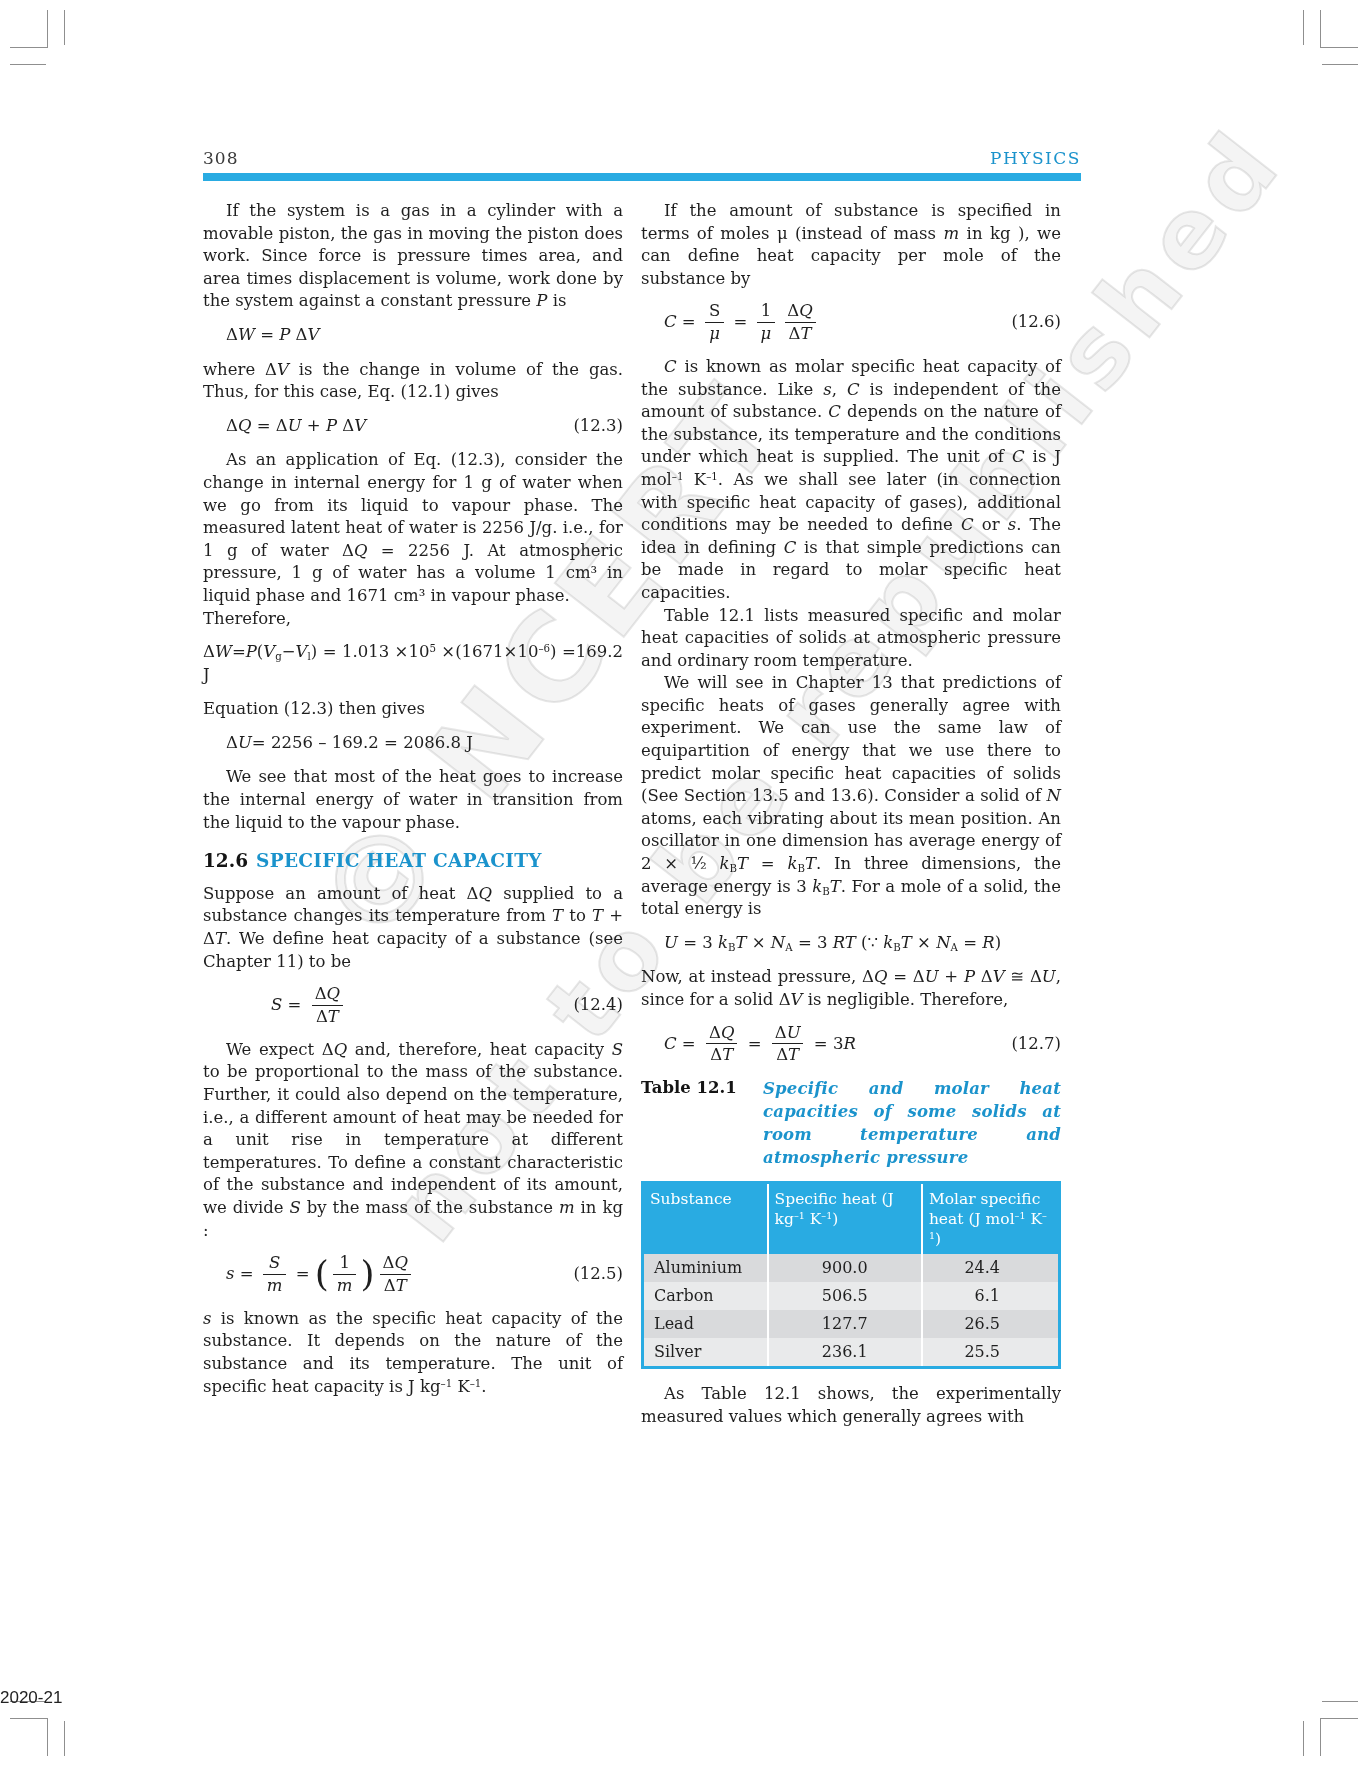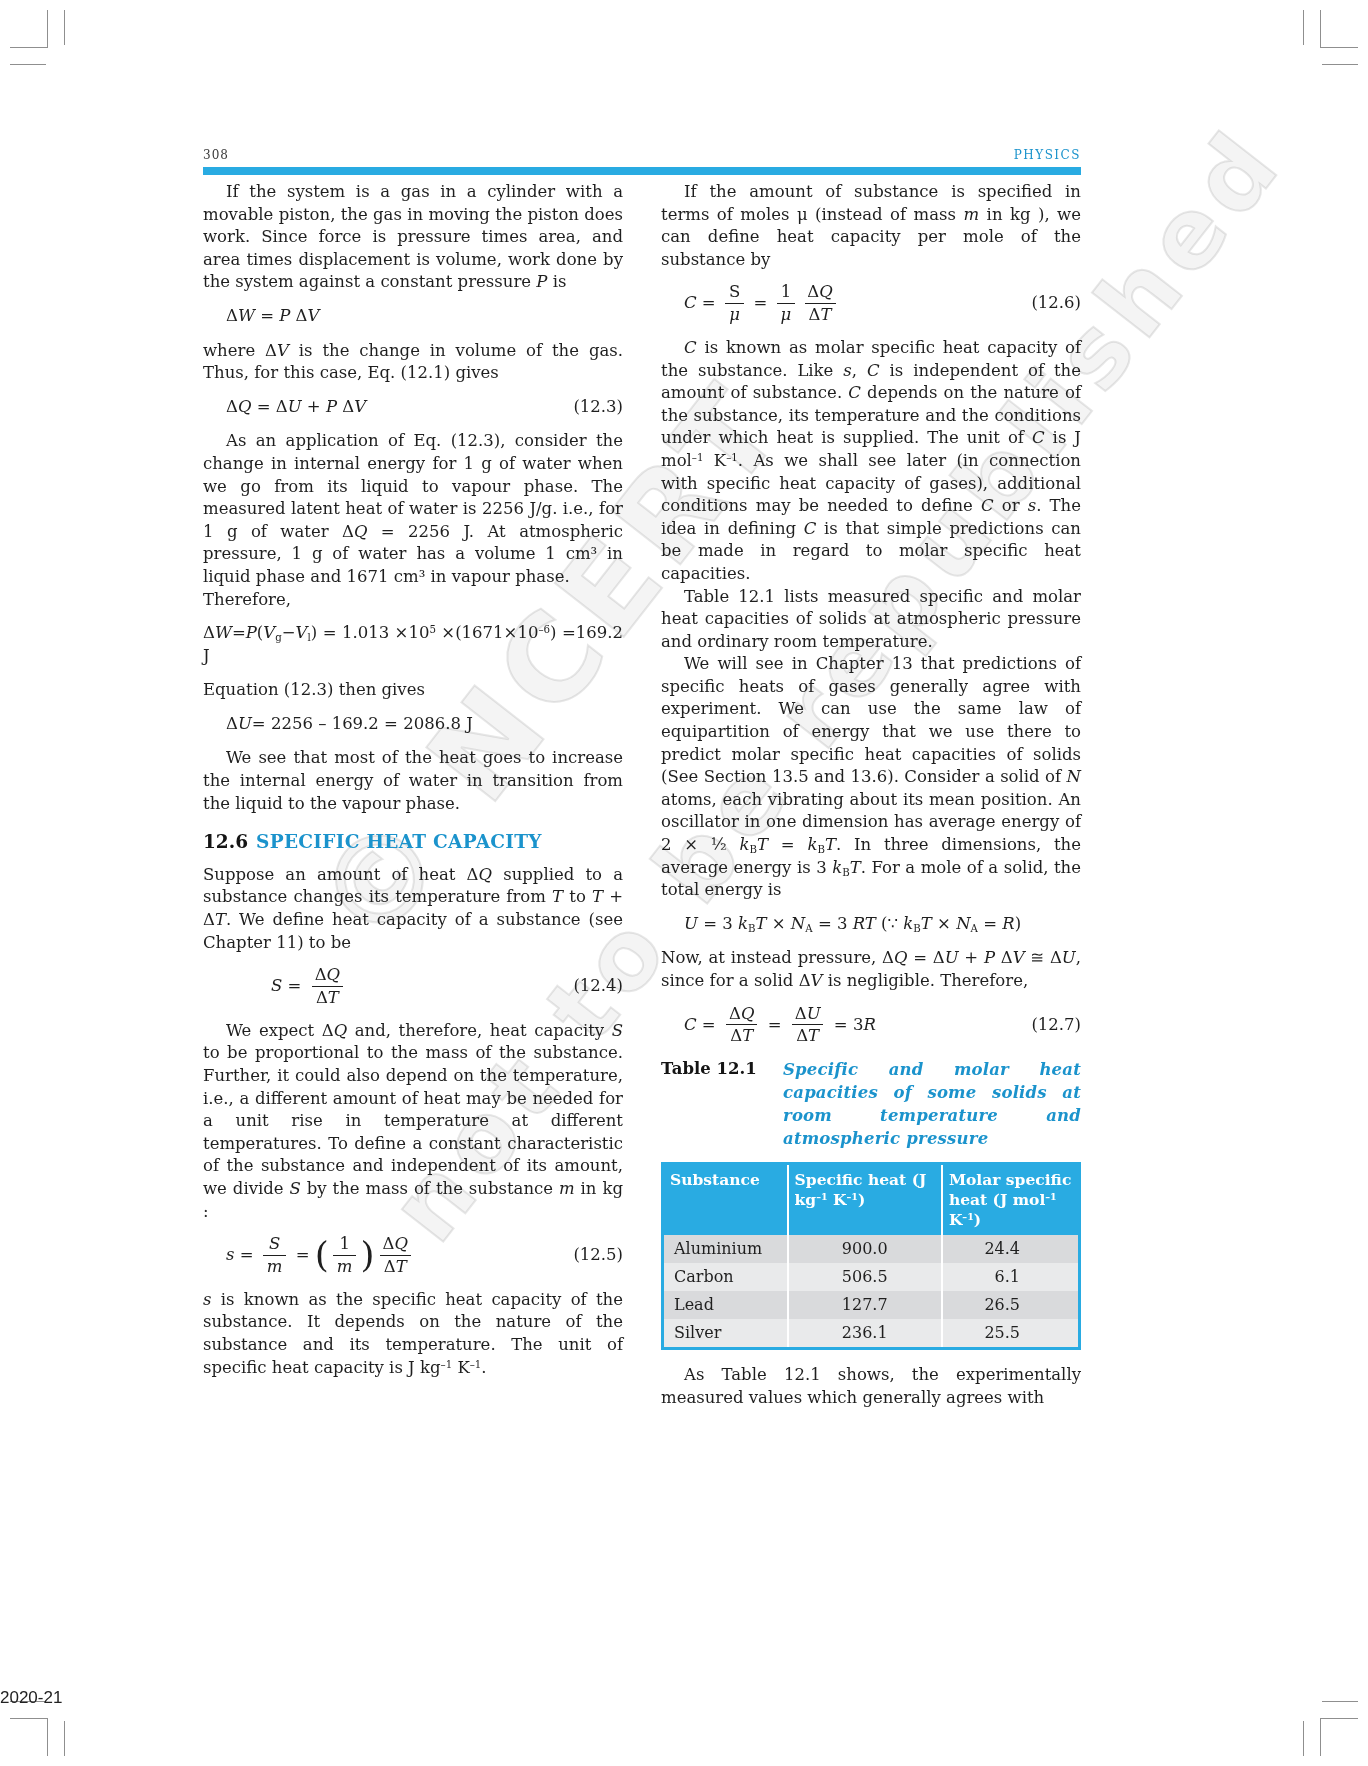--- a/index.html
+++ b/index.html
@@ -24,25 +24,25 @@
     text-align:center;pointer-events:none;
     font-family:"DejaVu Sans",sans-serif;font-weight:bold;
     color:rgba(0,0,0,0.045);
     -webkit-text-stroke:2px rgba(120,120,120,0.18);
     letter-spacing:10px;white-space:nowrap;
   }
   .watermark .wm1{font-size:120px;line-height:1.0;}
   .watermark .wm2{font-size:96px;line-height:1.0;margin-top:130px;}
   
   .content{position:absolute;left:203px;top:148px;width:878px;z-index:1;}
-  .page-header{display:flex;justify-content:space-between;align-items:baseline;font-size:12px;}
+  .page-header{display:flex;justify-content:space-between;align-items:baseline;font-size:17px;}
   .page-num{color:#3a3a3a;letter-spacing:1px;}
   .book-title{color:var(--blue_text);letter-spacing:1.5px;}
   .rule{height:8px;background:var(--accent);margin-top:5px;}
-  .columns{display:flex;gap:38px;margin-top:6px;}
+  .columns{display:flex;gap:18px;margin-top:19px;}
   .col{width:420px;text-align:justify;font-size:16.5px;line-height:22.6px;}
   .col p{margin:0;}
   .indent{text-indent:23px;}
   sub{font-size:0.62em;vertical-align:-0.3em;line-height:0;}
   sup{font-size:0.62em;vertical-align:0.5em;line-height:0;}
   i{font-style:italic;}
   
   .eq{display:flex;align-items:center;margin:11px 0 12px 0;}
   .eq-body{display:inline-block;margin-left:23px;white-space:nowrap;}
   .eq-flush .eq-body{margin-left:0;white-space:normal;}
@@ -56,21 +56,21 @@
   .section-head{font-size:18.5px;font-weight:bold;margin:16px 0 10px 0;text-align:left;}
   .sec-num{color:#141414;margin-right:8px;}
   .sec-title{color:var(--blue_text);letter-spacing:0.3px;}
   
   .tbl-caption{display:flex;margin:10px 0 12px 0;text-align:left;}
   .tbl-label{width:122px;font-weight:bold;color:#141414;font-size:16.5px;flex:none;}
   .tbl-text{flex:1;font-weight:bold;color:var(--blue_text);font-size:16.5px;line-height:23px;text-align:justify;letter-spacing:0.2px;font-style:italic;}
   
   table.datatable{width:100%;border-collapse:collapse;border:3px solid var(--accent);font-size:16px;}
   table.datatable th{
-    background:var(--accent);color:#ffffff;font-weight:bold;text-align:left;
+    background:var(--accent);color:#ffffff;font-weight:normal;text-align:left;
     padding:5px 6px;font-size:15.5px;line-height:20px;vertical-align:top;
   }
   table.datatable th+th, table.datatable td+td{border-left:2px solid #ffffff;}
   table.datatable td{padding:2px 6px;line-height:24px;}
   table.datatable tr:nth-child(odd) td{background:var(--row_dark);}
   table.datatable tr:nth-child(even) td{background:var(--row_light);}
   table.datatable td:nth-child(1){padding-left:10px;width:30%;}
   table.datatable td:nth-child(2){text-align:center;width:37%;}
   table.datatable td:nth-child(3){text-align:right;padding-right:58px;width:33%;}
   .after-table{margin-top:14px !important;}

